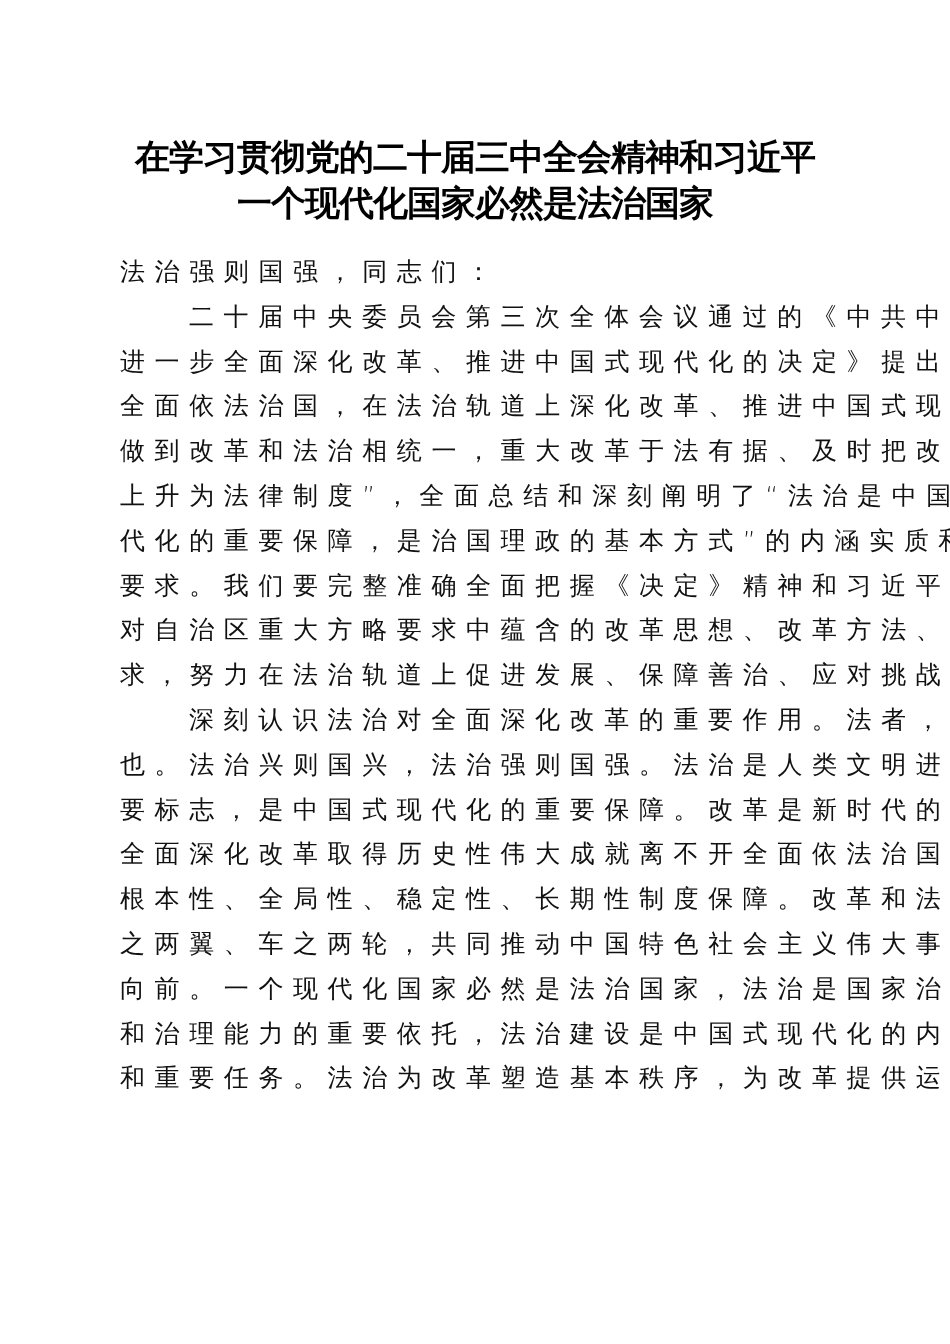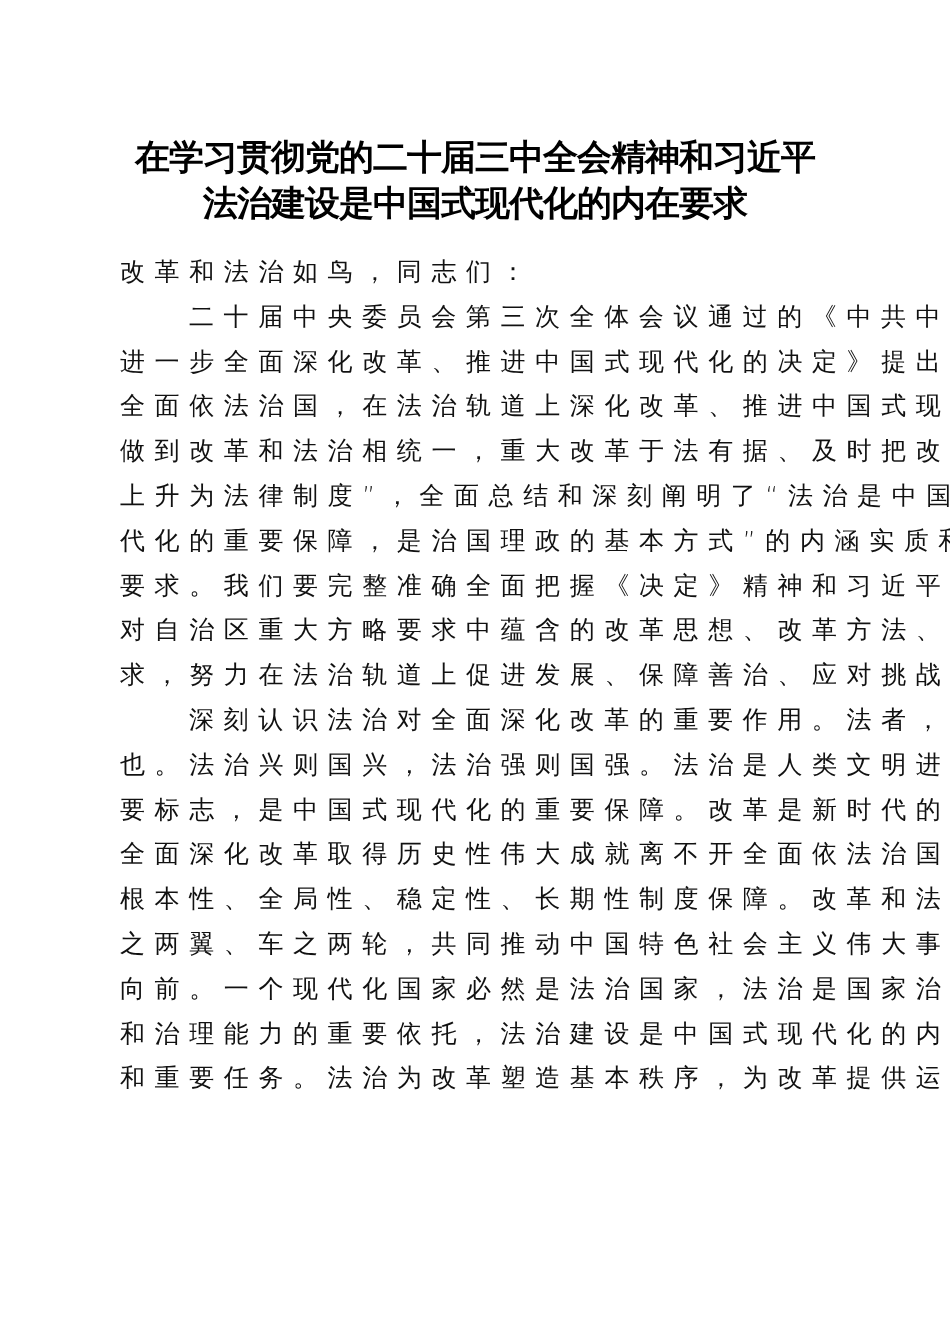--- a/index.html
+++ b/index.html
@@ -23,25 +23,25 @@
     letter-spacing: 9.6px;
   }
   .indent { padding-left: 69px; }
 </style>
 </head>
 <body>
 
 <div class="page">
   <div class="title">
     <div>在学习贯彻党的二十届三中全会精神和习近平</div>
-    <div>法治建设是中国式现代化的内在要求</div>
+    <div>一个现代化国家必然是法治国家</div>
   </div>
 
   <div class="body">
-    <div class="line">改革和法治如鸟，同志们：</div>
+    <div class="line">法治强则国强，同志们：</div>
 
     <div>
       <div class="line indent">二十届中央委员会第三次全体会议通过的《中共中央关于</div>
       <div class="line">进一步全面深化改革、推进中国式现代化的决定》提出“坚持</div>
       <div class="line">全面依法治国，在法治轨道上深化改革、推进中国式现代化，</div>
       <div class="line">做到改革和法治相统一，重大改革于法有据、及时把改革成果</div>
       <div class="line">上升为法律制度”，全面总结和深刻阐明了“法治是中国式现</div>
       <div class="line">代化的重要保障，是治国理政的基本方式”的内涵实质和部署</div>
       <div class="line">要求。我们要完整准确全面把握《决定》精神和习近平总书记</div>
       <div class="line">对自治区重大方略要求中蕴含的改革思想、改革方法、改革要</div>

